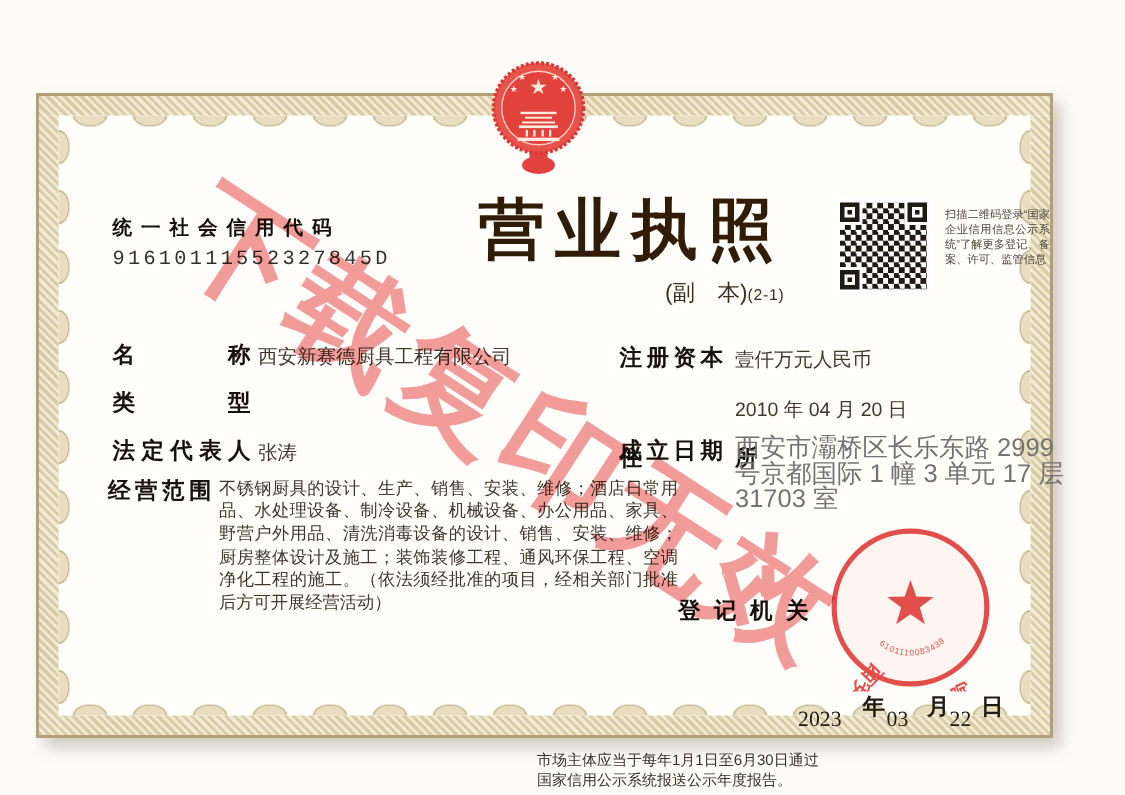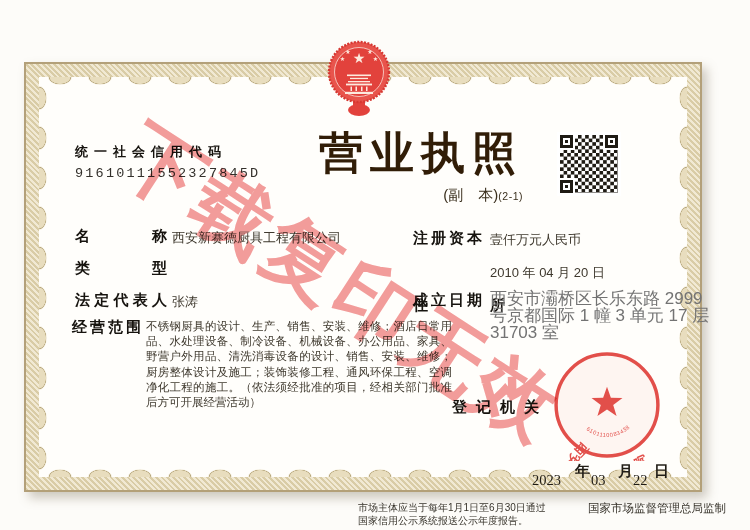--- a/index.html
+++ b/index.html
@@ -127,20 +127,21 @@
   <div class="credit-label">统一社会信用代码</div>
   <div class="credit-code">91610111552327845D</div>
   <div class="title">营业执照</div>
   <div class="subtitle"><span>(副　本)</span><span class="small">(2-1)</span></div>
 
   <div class="qr">
     <div class="finder f-tl"></div>
     <div class="finder f-tr"></div>
     <div class="finder f-bl"></div>
   </div>
+  <div class="qr-caption">扫描二维码登录“国家企业信用信息公示系统”了解更多登记、备案、许可、监管信息</div>
 
   <div class="flabel just" style="left:75px;top:227px;">名称</div>
   <div class="fvalue" style="left:172px;top:229px;">西安新赛德厨具工程有限公司</div>
 
   <div class="flabel just" style="left:75px;top:259px;">类型</div>
 
   <div class="flabel just" style="left:75px;top:291px;">法定代表人</div>
   <div class="fvalue" style="left:172px;top:293px;">张涛</div>
 
   <div class="flabel sp3" style="left:72px;top:318px;">经营范围</div>
@@ -177,15 +178,14 @@
       <textPath href="#sealBot" startOffset="4%">6101110083438</textPath>
     </text>
   </svg>
 
   <div class="watermark">下载复印无效</div>
 
   <div class="footer-mid">
     <div>市场主体应当于每年1月1日至6月30日通过</div>
     <div>国家信用公示系统报送公示年度报告。</div>
   </div>
-  <div class="footer-right">国家市场监督管理总局监制</div>
 
 </div>
 
 </body></html>

